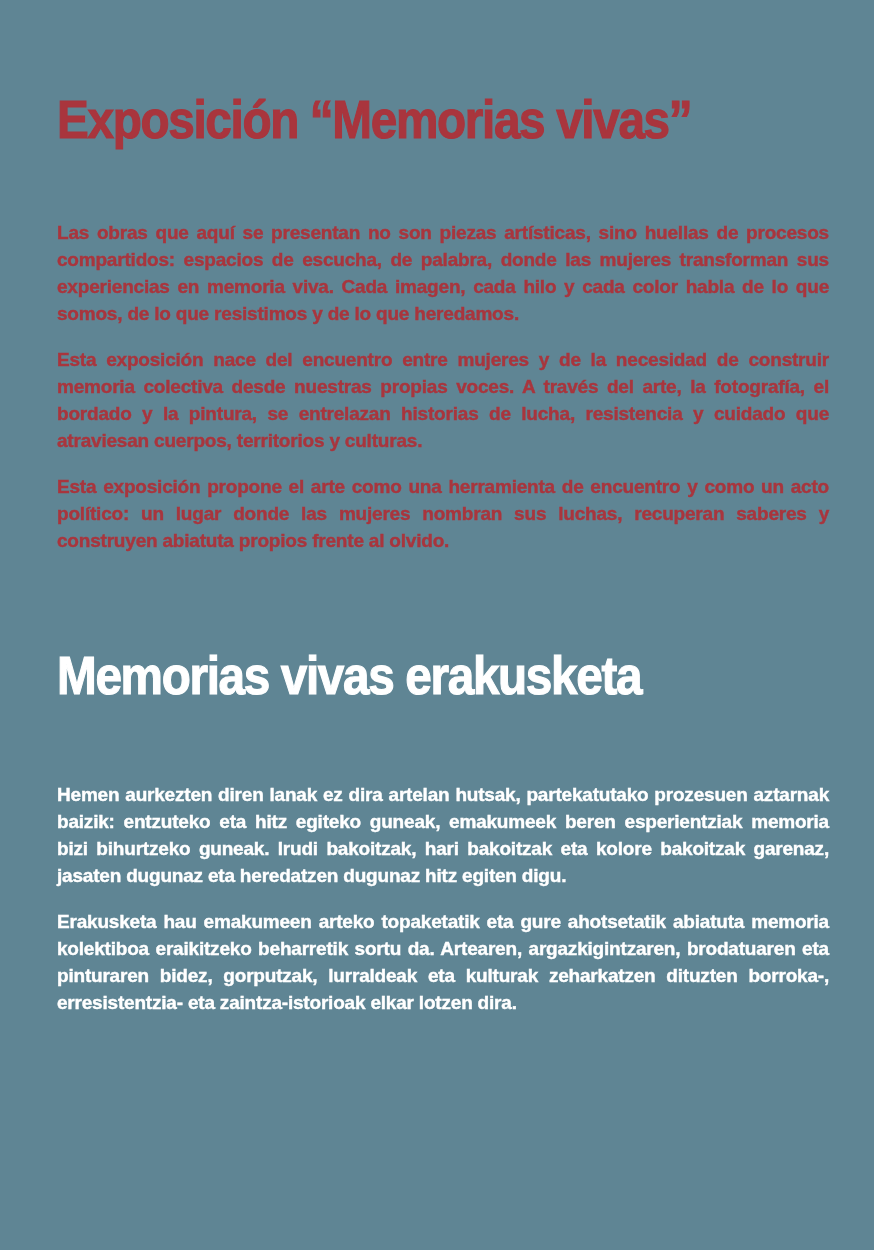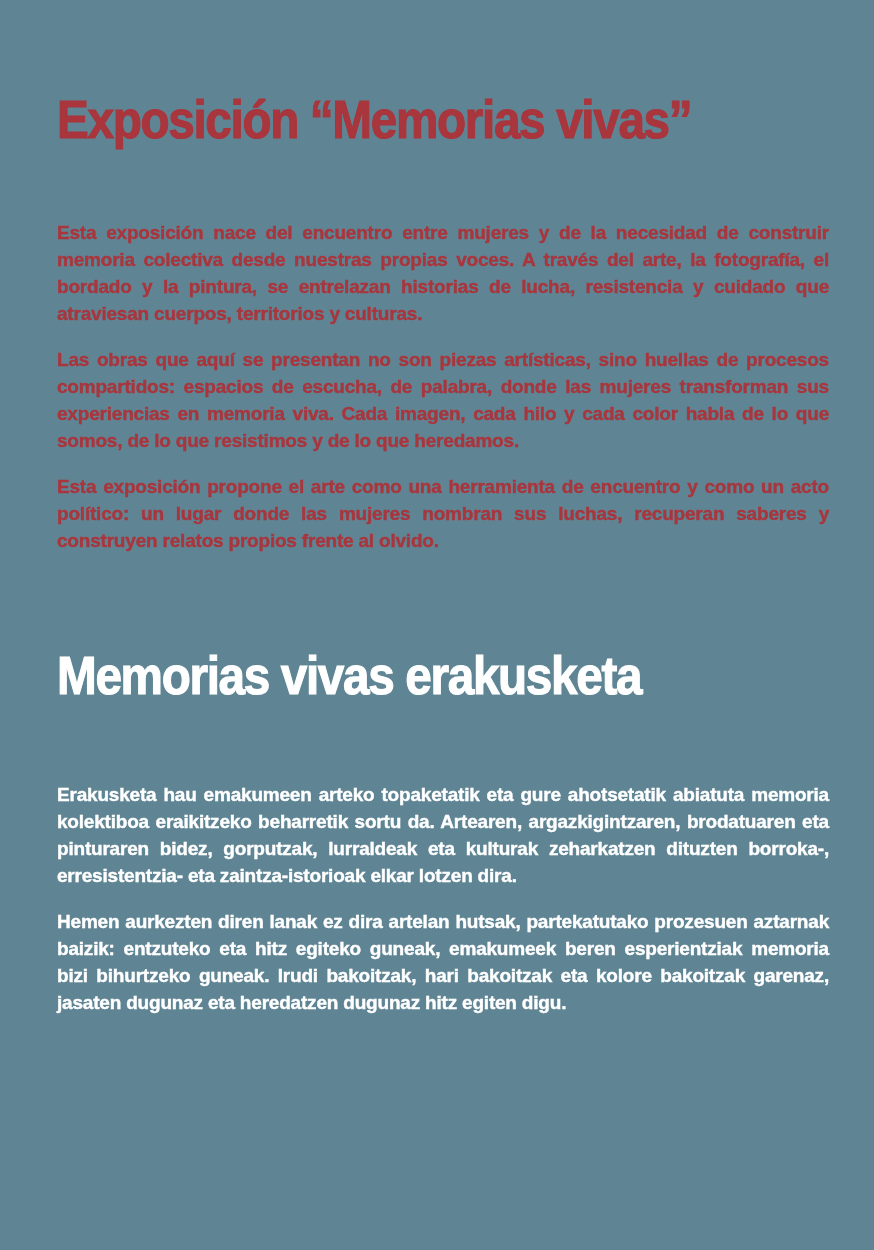--- a/index.html
+++ b/index.html
@@ -56,24 +56,24 @@
   }
   .body-text:last-child { margin-bottom: 0; }
 </style>
 </head>
 <body>
 
 <div class="page">
 
   <section class="section section-es">
     <h1 class="title">Exposición “Memorias vivas”</h1>
+    <p class="body-text">Las obras que aquí se presentan no son piezas artísticas, sino huellas de procesos compartidos: espacios de escucha, de palabra, donde las mujeres transforman sus experiencias en memoria viva. Cada imagen, cada hilo y cada color habla de lo que somos, de lo que resistimos y de lo que heredamos.</p>
     <p class="body-text">Esta exposición nace del encuentro entre mujeres y de la necesidad de construir memoria colectiva desde nuestras propias voces. A través del arte, la fotografía, el bordado y la pintura, se entrelazan historias de lucha, resistencia y cuidado que atraviesan cuerpos, territorios y culturas.</p>
-    <p class="body-text">Las obras que aquí se presentan no son piezas artísticas, sino huellas de procesos compartidos: espacios de escucha, de palabra, donde las mujeres transforman sus experiencias en memoria viva. Cada imagen, cada hilo y cada color habla de lo que somos, de lo que resistimos y de lo que heredamos.</p>
-    <p class="body-text">Esta exposición propone el arte como una herramienta de encuentro y como un acto político: un lugar donde las mujeres nombran sus luchas, recuperan saberes y construyen relatos propios frente al olvido.</p>
+    <p class="body-text">Esta exposición propone el arte como una herramienta de encuentro y como un acto político: un lugar donde las mujeres nombran sus luchas, recuperan saberes y construyen abiatuta propios frente al olvido.</p>
   </section>
 
   <section class="section section-eu">
     <h1 class="title">Memorias vivas erakusketa</h1>
+    <p class="body-text">Hemen aurkezten diren lanak ez dira artelan hutsak, partekatutako prozesuen aztarnak baizik: entzuteko eta hitz egiteko guneak, emakumeek beren esperientziak memoria bizi bihurtzeko guneak. Irudi bakoitzak, hari bakoitzak eta kolore bakoitzak garenaz, jasaten dugunaz eta heredatzen dugunaz hitz egiten digu.</p>
     <p class="body-text">Erakusketa hau emakumeen arteko topaketatik eta gure ahotsetatik abiatuta memoria kolektiboa eraikitzeko beharretik sortu da. Artearen, argazkigintzaren, brodatuaren eta pinturaren bidez, gorputzak, lurraldeak eta kulturak zeharkatzen dituzten borroka-, erresistentzia- eta zaintza-istorioak elkar lotzen dira.</p>
-    <p class="body-text">Hemen aurkezten diren lanak ez dira artelan hutsak, partekatutako prozesuen aztarnak baizik: entzuteko eta hitz egiteko guneak, emakumeek beren esperientziak memoria bizi bihurtzeko guneak. Irudi bakoitzak, hari bakoitzak eta kolore bakoitzak garenaz, jasaten dugunaz eta heredatzen dugunaz hitz egiten digu.</p>
   </section>
 
 </div>
 
 </body></html>

